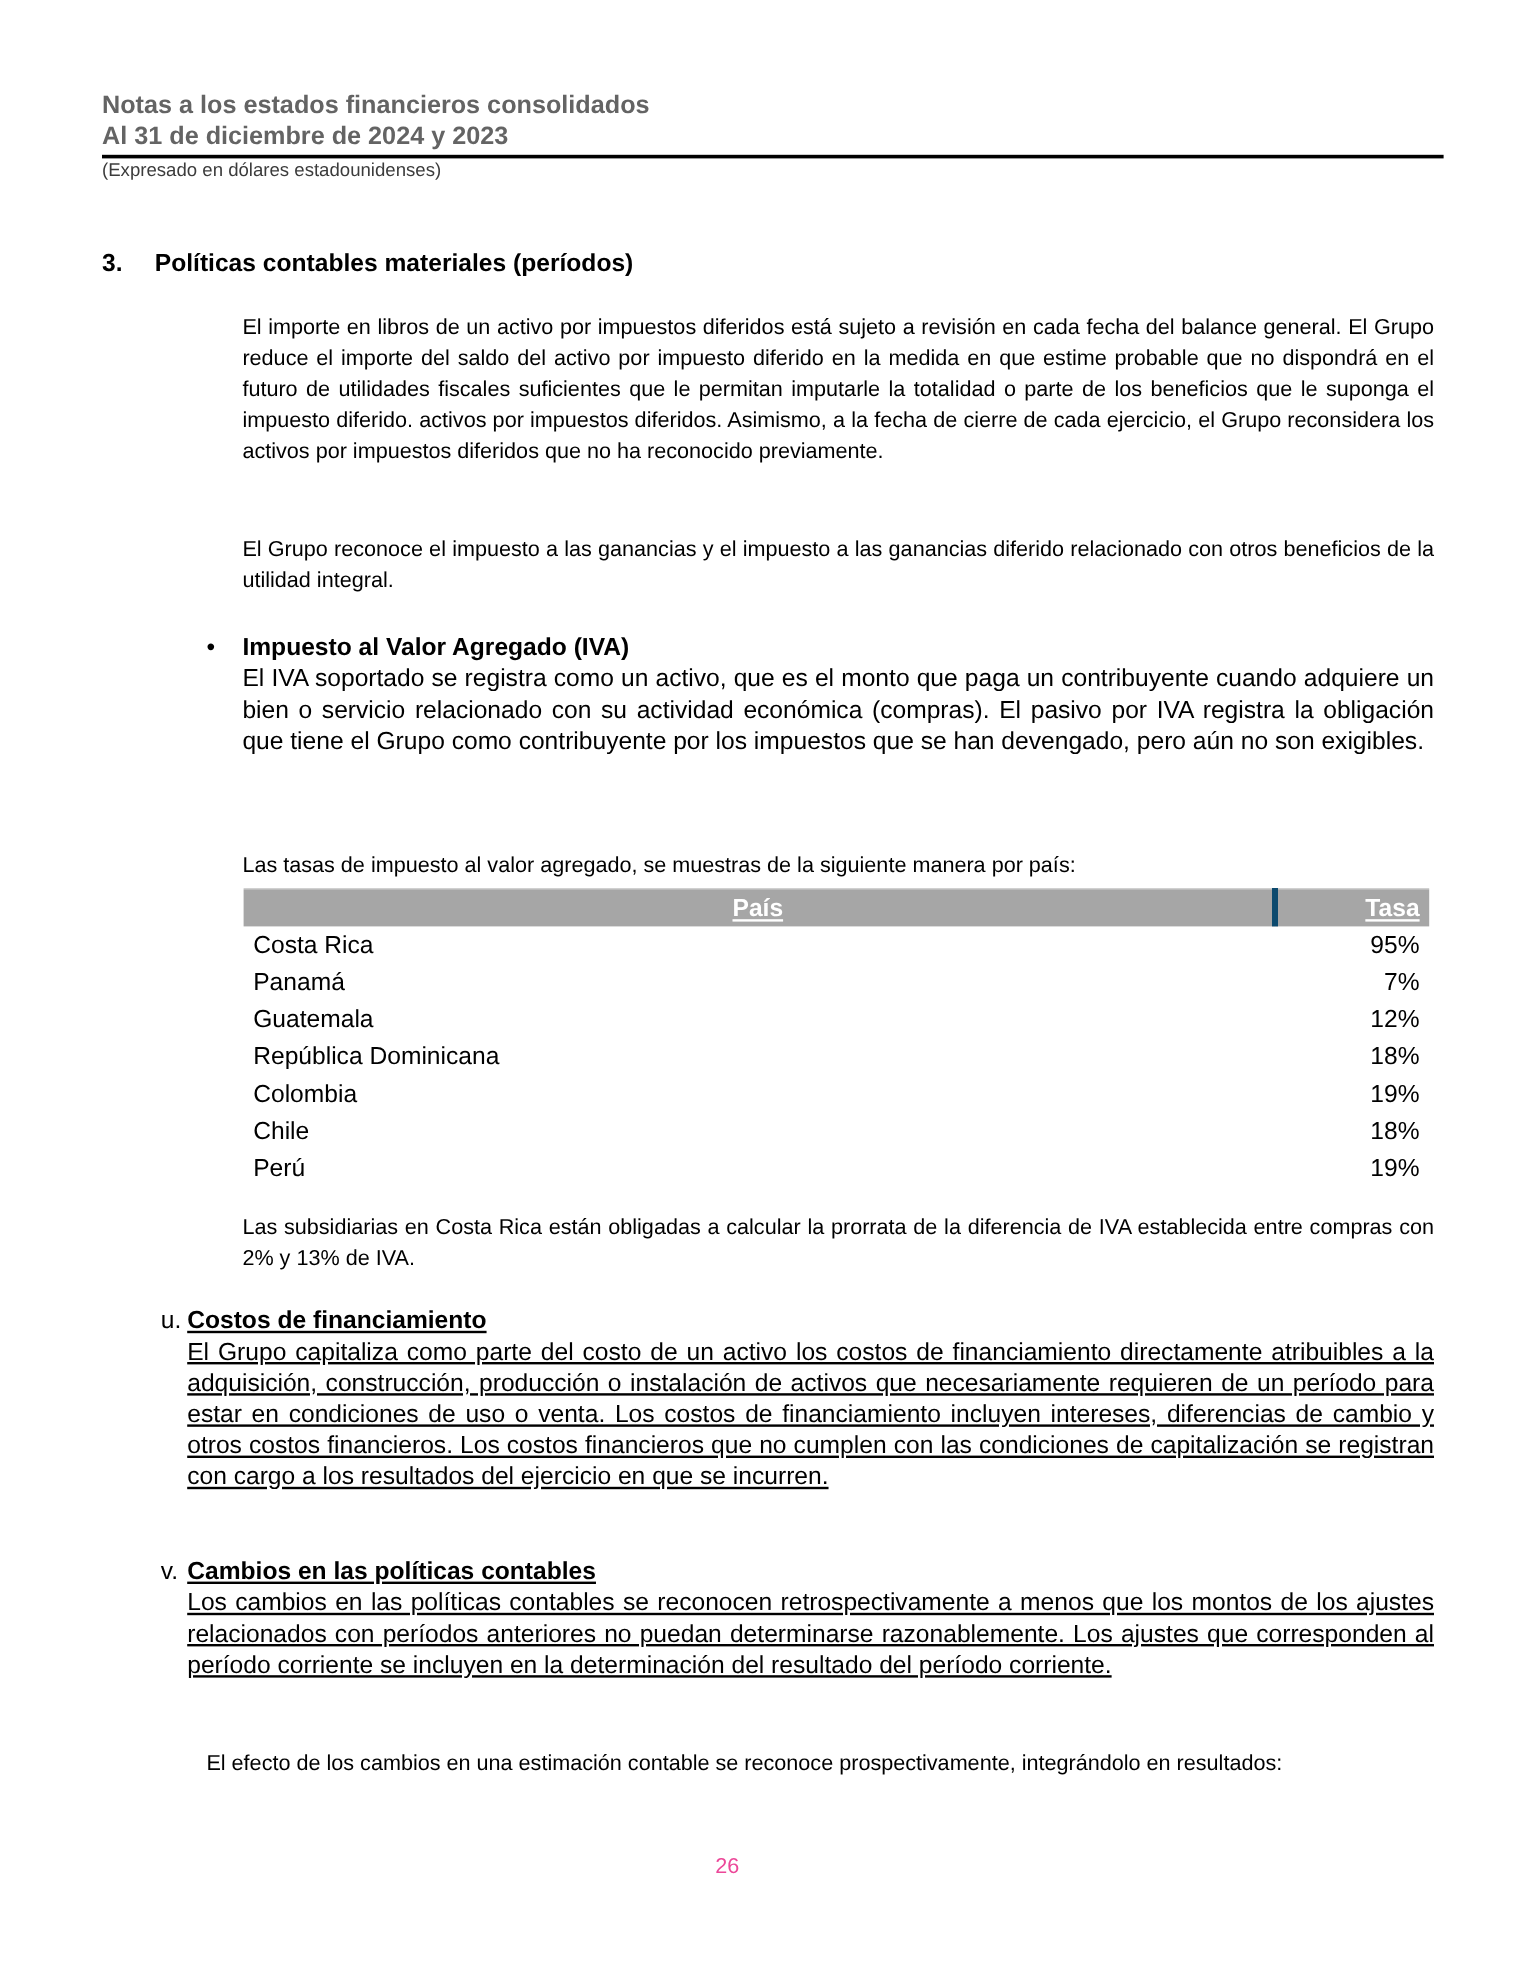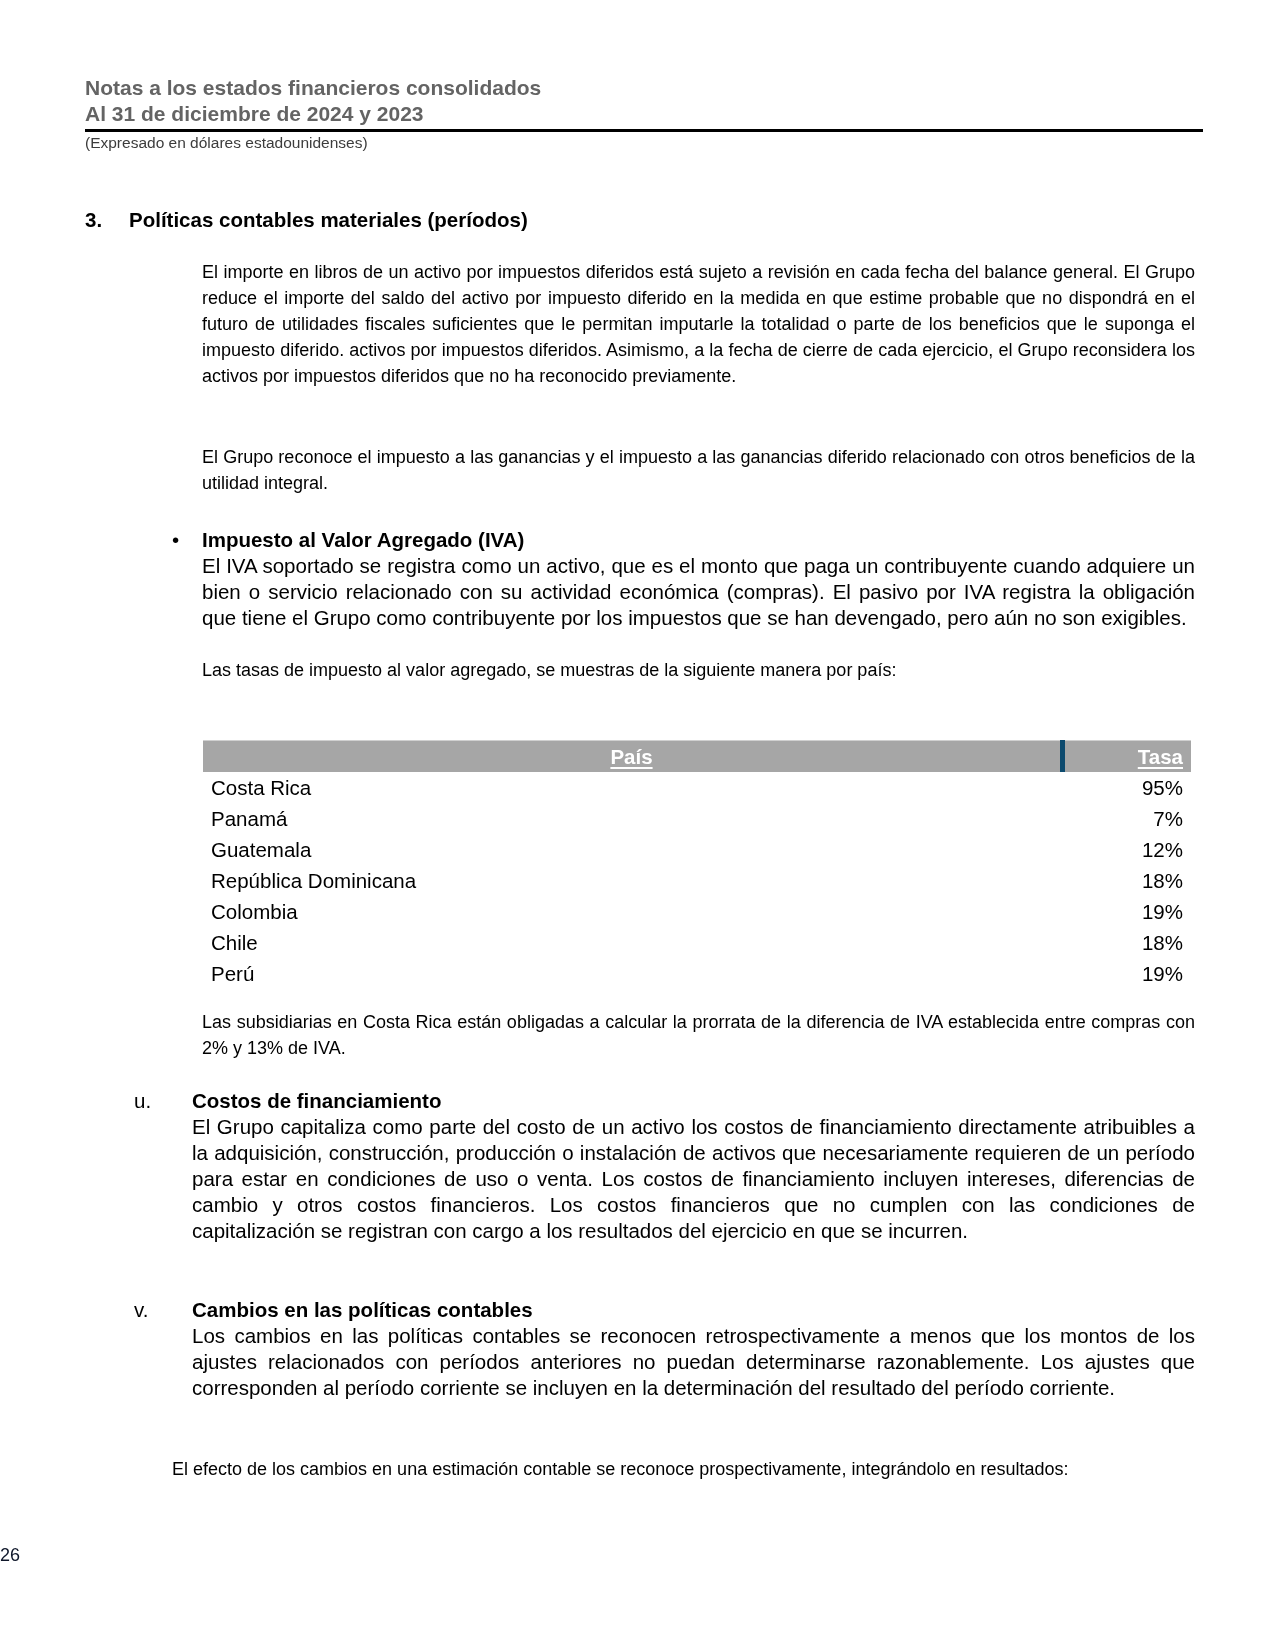--- a/index.html
+++ b/index.html
@@ -15,44 +15,44 @@
 
   .para { position: absolute; font-size: 18px; line-height: 26px; text-align: justify; }
   .p1 { left: 202px; top: 259px; width: 993px; }
   .p2 { left: 202px; top: 444px; width: 993px; }
 
   .bullet-wrap { position: absolute; left: 172px; top: 527px; width: 1023px; }
   .bullet-dot { position: absolute; left: 0; top: 0; font-size: 20.5px; line-height: 26px; }
   .bullet-body { margin-left: 30px; font-size: 20.5px; line-height: 26px; text-align: justify; }
   .bold { font-weight: bold; }
 
-  .p-intro { left: 202px; top: 657px; width: 993px; }
+  .p-intro { left: 202px; top: 708px; width: 993px; }
 
   table.iva { position: absolute; left: 203px; top: 740px; width: 988px; border-collapse: collapse;
               font-size: 20.5px; }
   table.iva th { background: #a6a6a6; color: #ffffff; font-weight: bold; height: 31px; padding: 0 8px;
                  border-top: 1px solid #d0d0d0; }
   table.iva th.c1 { text-align: center; border-right: 5px solid #0c4a6e; }
   table.iva th.c2 { text-align: right; width: 110px; }
   table.iva th span { text-decoration: underline; text-underline-offset: 3px; }
   table.iva td { height: 31px; padding: 0 8px; line-height: 31px; }
   table.iva td.r { text-align: right; }
 
   .p-cr { left: 202px; top: 1009px; width: 993px; }
 
   .item { position: absolute; left: 134px; width: 1061px; font-size: 20.5px; line-height: 26px; }
   .item .lbl { position: absolute; left: 0; top: 0; }
-  .item .body { margin-left: 58px; text-align: justify; }
+  .item .body { margin-left: 22px; text-align: justify; text-decoration: underline; }
   .item-u { top: 1088px; }
   .item-v { top: 1297px; }
 
   .p-last { left: 172px; top: 1456px; width: 1023px; }
 
-  .page-num { position: absolute; left: 0; width: 1212px; top: 1545px; text-align: left;
-              font-size: 18px; color: #0f172a; }
+  .page-num { position: absolute; left: 0; width: 1212px; top: 1545px; text-align: center;
+              font-size: 18px; color: #ec4899; }
 </style>
 </head>
 <body>
 
 <div class="hdr">
   <div class="line">Notas a los estados financieros consolidados</div>
   <div class="line">Al 31 de diciembre de 2024 y 2023</div>
   <div class="rule"></div>
   <div class="sub">(Expresado en dólares estadounidenses)</div>
 </div>

